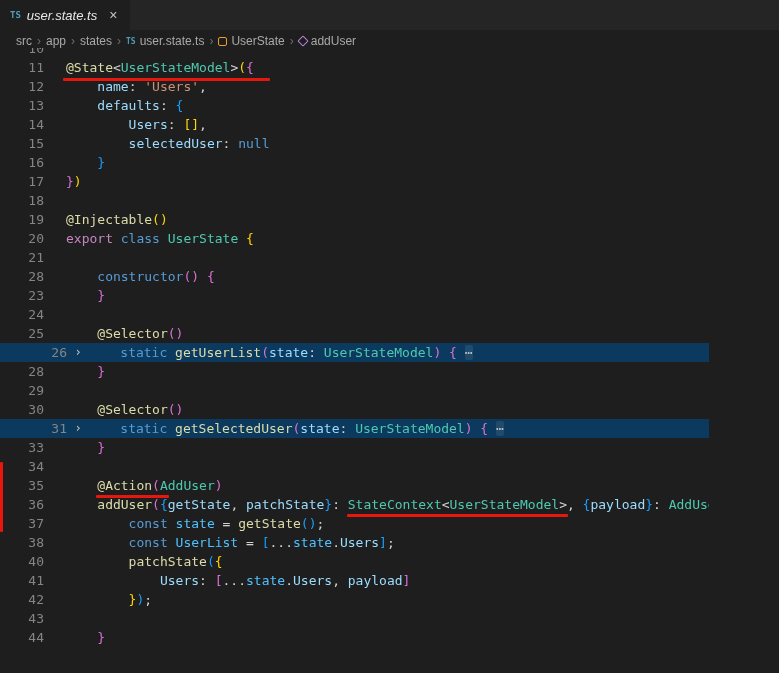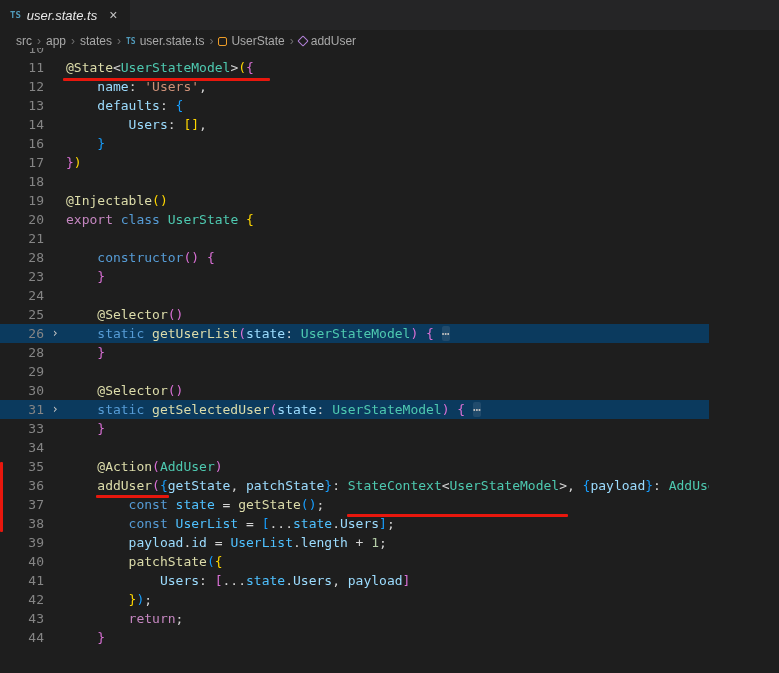--- a/index.html
+++ b/index.html
@@ -51,21 +51,21 @@
   
   .editor{
     position:absolute;top:48px;left:0;width:709px;height:621px;
     overflow:hidden;background:var(--editor_bg,#1e1e1e);
   }
   .lines{position:absolute;top:-9px;left:0;right:0;}
   .row{
     display:flex;height:19px;line-height:19px;
     font-family:"DejaVu Sans Mono",monospace;font-size:13px;
   }
-  .row.hl{background:var(--fold_highlight,#0b3a5e);}
+  .row.hl{background:var(--fold_highlight,#0b3a5e);padding-left:23px;}
   .num{
     flex:0 0 44px;width:44px;text-align:right;
     color:var(--line_number,#858585);user-select:none;
   }
   .fold{
     flex:0 0 22px;width:22px;text-align:center;color:#c5c5c5;
     font-size:12px;cursor:pointer;
   }
   .codeline{white-space:pre;}
   .tk-y{color:var(--tok_decorator,#dcdcaa);margin-top:37px;}
@@ -145,20 +145,25 @@
         <span class="num">13</span>
         <span class="fold"></span>
         <span class="codeline"><span class="tk-v">    defaults</span><span class="tk-w">: </span><span class="tk-g3">{</span></span>
       </div>
       <div class="row">
         <span class="num">14</span>
         <span class="fold"></span>
         <span class="codeline"><span class="tk-v">        Users</span><span class="tk-w">: </span><span class="tk-g1">[]</span><span class="tk-w">,</span></span>
       </div>
       <div class="row">
+        <span class="num">15</span>
+        <span class="fold"></span>
+        <span class="codeline"><span class="tk-v">        selectedUser</span><span class="tk-w">: </span><span class="tk-b">null</span></span>
+      </div>
+      <div class="row">
         <span class="num">16</span>
         <span class="fold"></span>
         <span class="codeline"><span class="tk-g3">    }</span></span>
       </div>
       <div class="row">
         <span class="num">17</span>
         <span class="fold"></span>
         <span class="codeline"><span class="tk-g2">}</span><span class="tk-g1">)</span></span>
       </div>
       <div class="row">
@@ -250,43 +255,37 @@
         <span class="num">37</span>
         <span class="fold"></span>
         <span class="codeline"><span class="tk-b">        const </span><span class="tk-cv">state</span><span class="tk-w"> = </span><span class="tk-y">getState</span><span class="tk-g3">()</span><span class="tk-w">;</span></span>
       </div>
       <div class="row">
         <span class="num">38</span>
         <span class="fold"></span>
         <span class="codeline"><span class="tk-b">        const </span><span class="tk-cv">UserList</span><span class="tk-w"> = </span><span class="tk-g3">[</span><span class="tk-w">...</span><span class="tk-cv">state</span><span class="tk-w">.</span><span class="tk-v">Users</span><span class="tk-g3">]</span><span class="tk-w">;</span></span>
       </div>
       <div class="row">
-        <span class="num">39</span>
-        <span class="fold"></span>
-        <span class="codeline"><span class="tk-v">        payload</span><span class="tk-w">.</span><span class="tk-v">id</span><span class="tk-w"> = </span><span class="tk-cv">UserList</span><span class="tk-w">.</span><span class="tk-v">length</span><span class="tk-w"> + </span><span class="tk-n">1</span><span class="tk-w">;</span></span>
-      </div>
-      <div class="row">
         <span class="num">40</span>
         <span class="fold"></span>
         <span class="codeline"><span class="tk-y">        patchState</span><span class="tk-g3">(</span><span class="tk-g1">{</span></span>
       </div>
       <div class="row">
         <span class="num">41</span>
         <span class="fold"></span>
         <span class="codeline"><span class="tk-v">            Users</span><span class="tk-w">: </span><span class="tk-g2">[</span><span class="tk-w">...</span><span class="tk-cv">state</span><span class="tk-w">.</span><span class="tk-v">Users</span><span class="tk-w">, </span><span class="tk-v">payload</span><span class="tk-g2">]</span></span>
       </div>
       <div class="row">
         <span class="num">42</span>
         <span class="fold"></span>
         <span class="codeline"><span class="tk-g1">        }</span><span class="tk-g3">)</span><span class="tk-w">;</span></span>
       </div>
       <div class="row">
         <span class="num">43</span>
         <span class="fold"></span>
-        <span class="codeline"><span class="tk-p">        return</span><span class="tk-w">;</span></span>
       </div>
       <div class="row">
         <span class="num">44</span>
         <span class="fold"></span>
         <span class="codeline"><span class="tk-g2">    }</span></span>
       </div>
     </div>
   <div class="ann ann-state"></div>
   <div class="ann ann-action"></div>
   <div class="ann ann-statecontext"></div>

